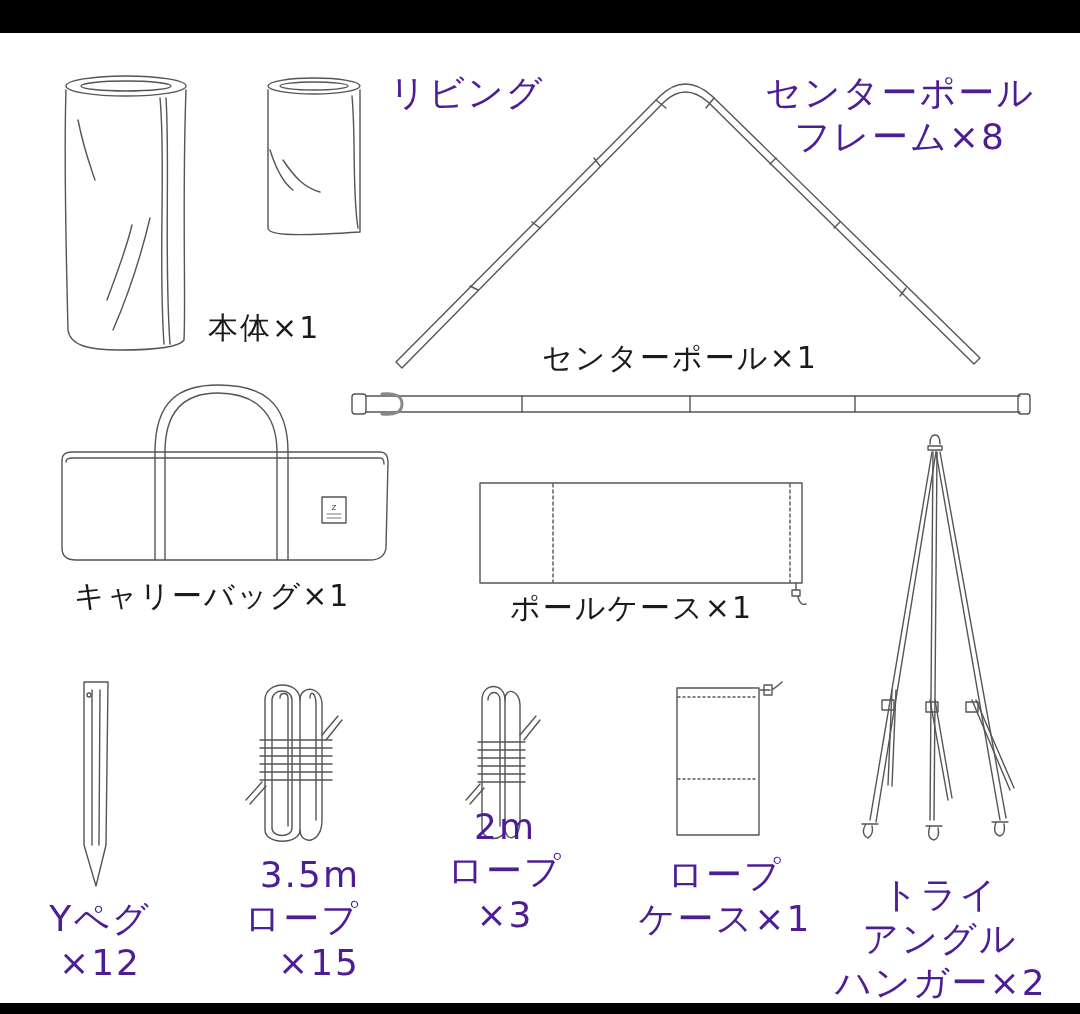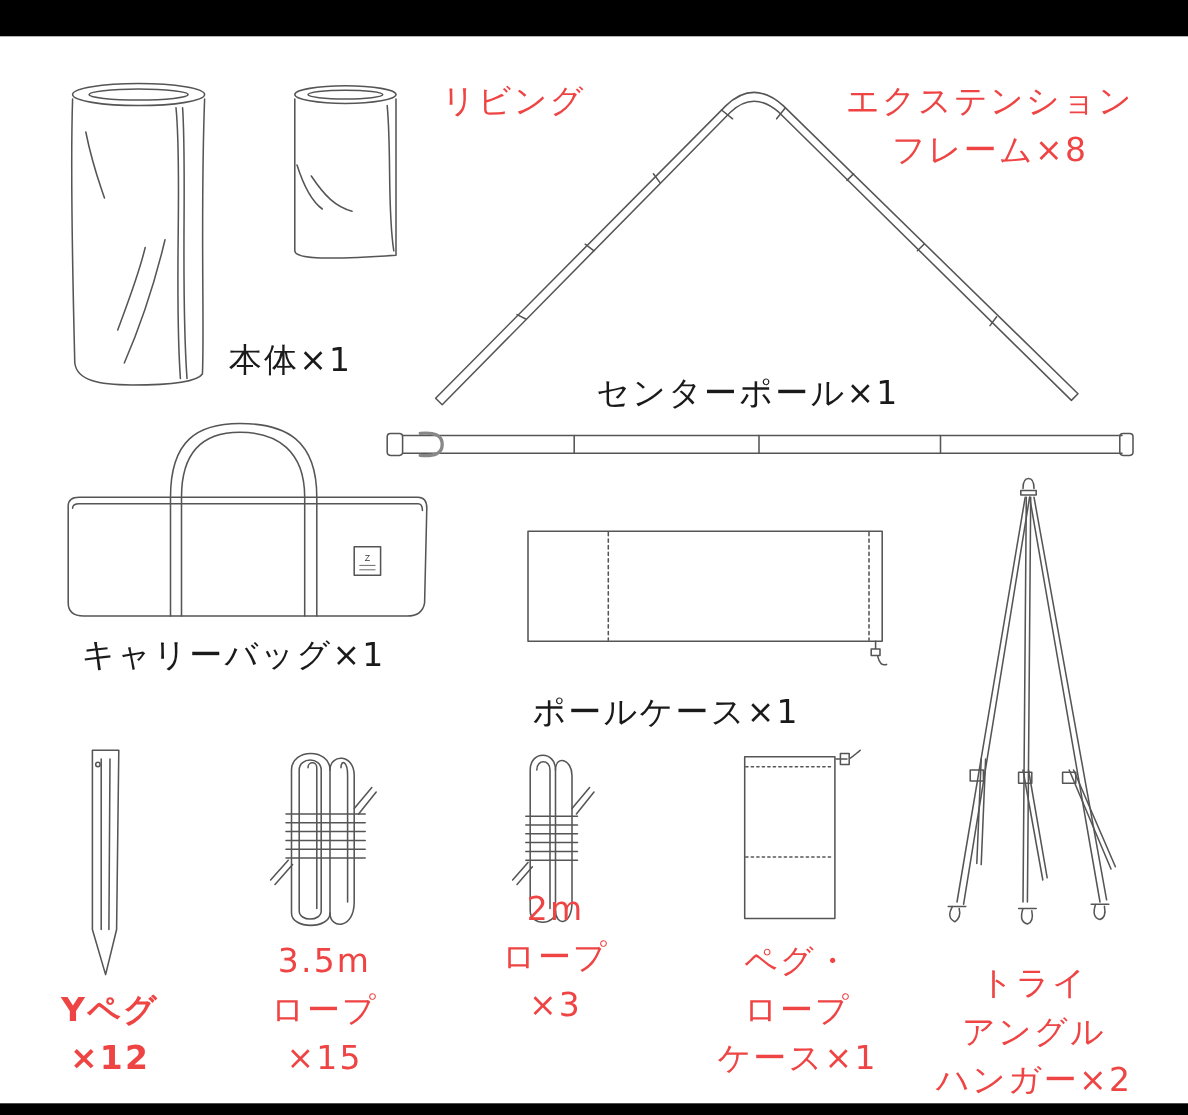--- a/index.html
+++ b/index.html
@@ -9,22 +9,22 @@
   }
   .panel {
     position: absolute; left: 0; top: 33px; width: 1080px; height: 970px;
     background: #fff;
   }
   .art { position: absolute; left: 0; top: 0; }
   .lbl {
     position: absolute; color: #1a1a1a; font-size: 30px; line-height: 1;
     white-space: nowrap; letter-spacing: 2px;
   }
-  .stack { position: absolute; text-align: center; color: #ef4444;
-    font-size: 30px; line-height: 44px; letter-spacing: 2px; }
+  .stack { position: absolute; text-align: center; color: #4c1d95;
+    font-size: 36px; line-height: 44px; letter-spacing: 2px; }
   .stack div { white-space: nowrap; }
   svg * { vector-effect: non-scaling-stroke; }
 </style>
 </head>
 <body>
 
 <div class="panel">
 
   <svg class="art" width="1080" height="970" viewBox="0 33 1080 970" fill="none" stroke="#555" stroke-width="1.4" stroke-linecap="round" stroke-linejoin="round">
 
@@ -133,51 +133,50 @@
     </g>
   </svg>
 
   <div class="lbl" style="left:208px;top:280px;">本体×1</div>
 
   <div class="stack" style="left:382px;top:38px;width:170px;">
     <div>リビング</div>
   </div>
 
   <div class="stack" style="left:760px;top:38px;width:280px;">
-    <div>エクステンション</div>
+    <div>センターポール</div>
     <div>フレーム×8</div>
   </div>
 
   <div class="lbl" style="left:542px;top:310px;">センターポール×1</div>
 
   <div class="lbl" style="left:74px;top:548px;">キャリーバッグ×1</div>
 
-  <div class="lbl" style="left:484px;top:560px;margin-top:40px;">ポールケース×1</div>
+  <div class="lbl" style="left:510px;top:560px;">ポールケース×1</div>
 
   <div class="stack" style="left:835px;top:840px;width:210px;">
     <div>トライ</div>
     <div>アングル</div>
     <div>ハンガー×2</div>
   </div>
 
-  <div class="stack" style="left:40px;top:864px;width:120px;font-weight:bold;">
+  <div class="stack" style="left:40px;top:864px;width:120px;">
     <div>Yペグ</div>
     <div>×12</div>
   </div>
 
-  <div class="stack" style="left:230px;top:820px;width:130px;">
+  <div class="stack" style="left:230px;top:820px;width:130px;text-align:right;">
     <div>3.5m</div>
     <div>ロープ</div>
     <div>×15</div>
   </div>
 
   <div class="stack" style="left:440px;top:772px;width:130px;">
     <div>2m</div>
     <div>ロープ</div>
     <div>×3</div>
   </div>
 
   <div class="stack" style="left:635px;top:820px;width:180px;">
-    <div>ペグ・</div>
     <div>ロープ</div>
     <div>ケース×1</div>
   </div>
 </div>
 
 </body></html>

